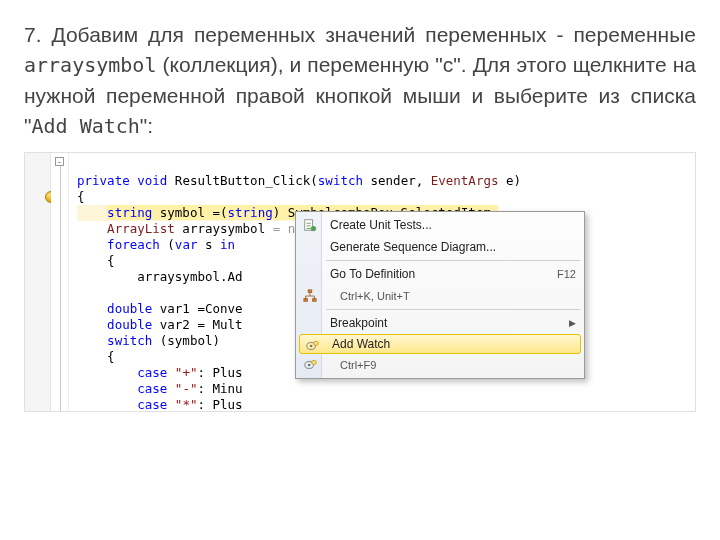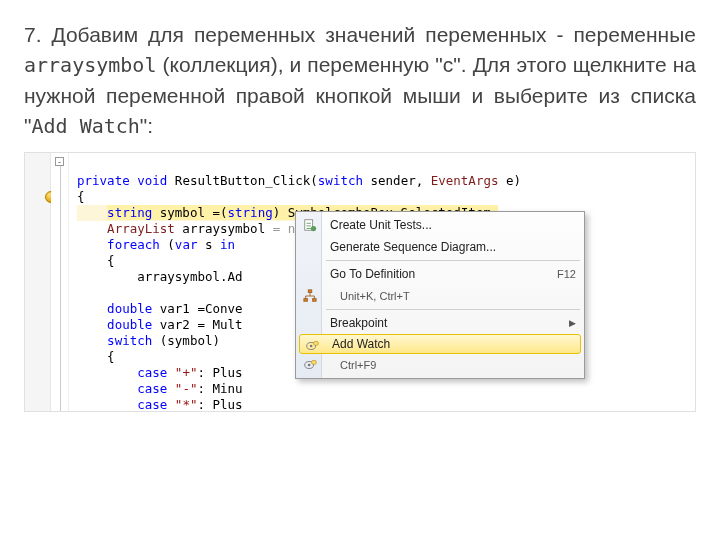--- a/index.html
+++ b/index.html
@@ -173,21 +173,21 @@
         </div>
         <div class="menu-item">
           <span class="mi-icon">
             <svg viewBox="0 0 16 16">
               <rect x="6" y="1" width="4" height="3" fill="#d08030" stroke="#a06020"></rect>
               <rect x="1" y="11" width="4" height="3" fill="#d08030" stroke="#a06020"></rect>
               <rect x="11" y="11" width="4" height="3" fill="#d08030" stroke="#a06020"></rect>
               <path d="M8 4v4M8 8H3v3M8 8h5v3" stroke="#a06020" fill="none"></path>
             </svg>
           </span>
-          <span class="shortcut">Unit+K, Ctrl+T</span>
+          <span class="shortcut">Ctrl+K, Unit+T</span>
         </div>
         <div class="menu-item sep"></div>
         <div class="menu-item">
           <span class="label">Breakpoint</span>
           <span class="sub">▶</span>
         </div>
         <div class="menu-item hi">
           <span class="mi-icon">
             <svg viewBox="0 0 16 16">
               <ellipse cx="7" cy="8" rx="5" ry="4" fill="none" stroke="#777"></ellipse>

